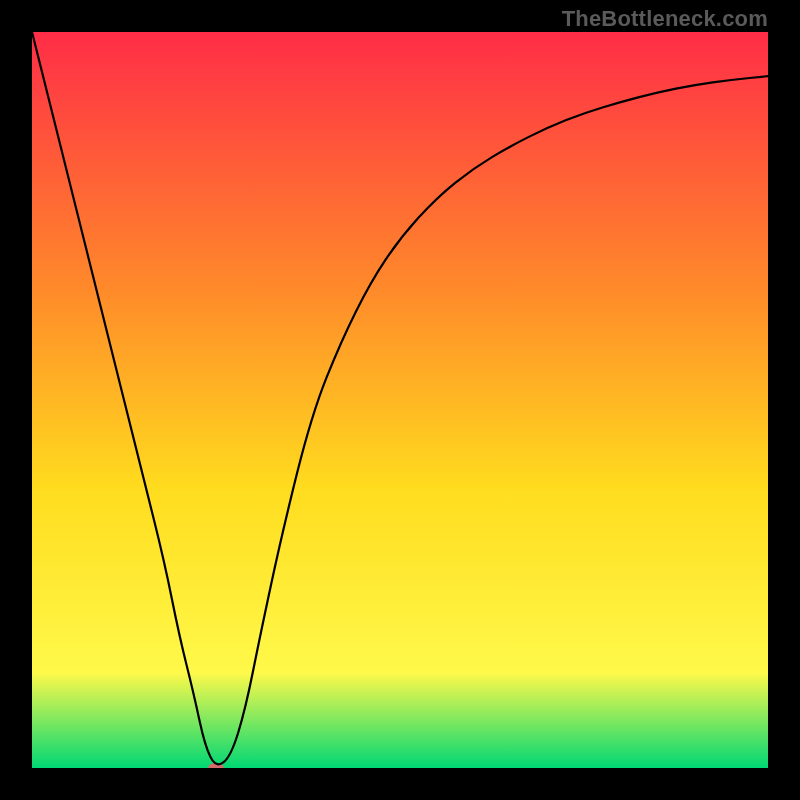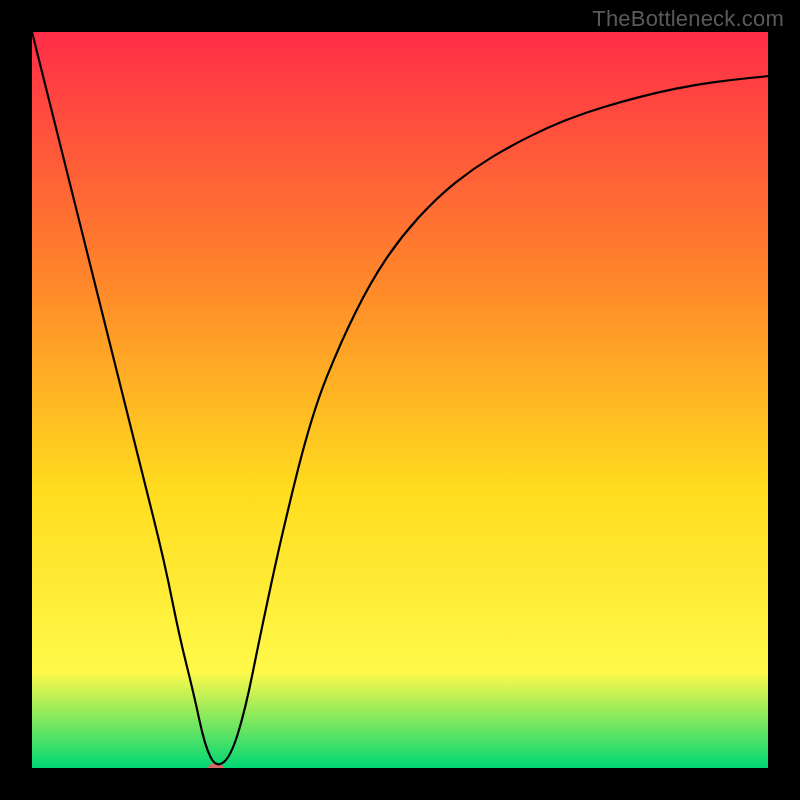--- a/index.html
+++ b/index.html
@@ -22,24 +22,24 @@
   .plot {
     position: absolute;
     left: 0;
     top: 0;
     width: 736px;
     height: 736px;
   }
   .watermark {
     position: absolute;
     top: 6px;
-    right: 16px;
+    right: 32px;
     color: #5a5a5a;
     font-size: 22px;
-    font-weight: 400;
+    font-weight: 700;
     letter-spacing: 0.2px;
     text-align: center;
   }
   svg { display: block; }
 </style>
 </head>
 <body>
 
 <div class="frame">
   <svg class="plot" viewBox="0 0 736 736" preserveAspectRatio="none">

